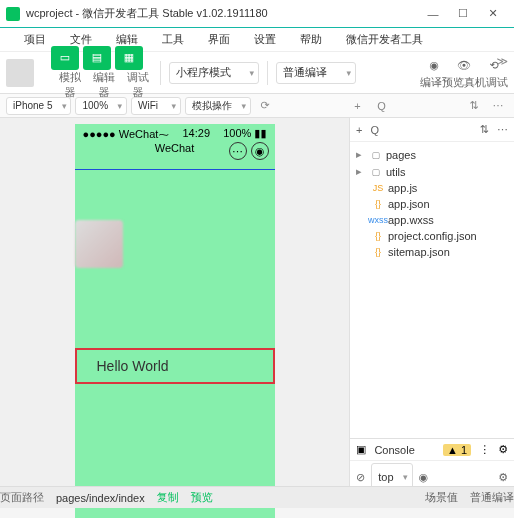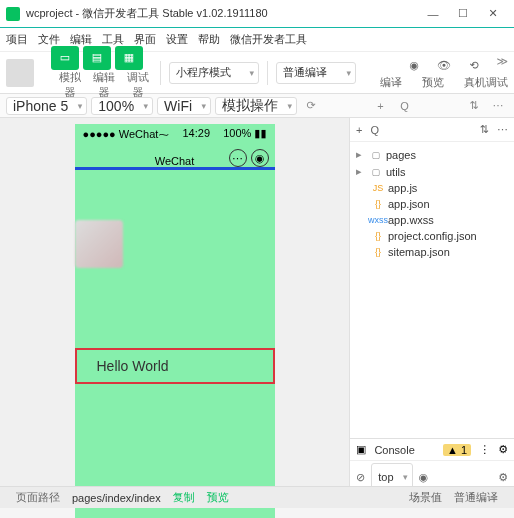--- a/index.html
+++ b/index.html
@@ -1,64 +1,64 @@
 <!DOCTYPE html>
 <html><head>
 <meta charset="utf-8">
 <style>
 *{margin:0;padding:0;box-sizing:border-box;font-family:"Microsoft YaHei","Segoe UI",sans-serif;font-size:11px}
 body{background:#f5f5f5;width:514px;height:518px;overflow:hidden;position:relative}
 .titlebar{height:28px;background:#fff;display:flex;align-items:center;padding:0 6px;border-bottom:1px solid #14b8a6}
 .titlebar .logo{width:14px;height:14px;background:#07c160;border-radius:2px;margin-right:6px}
 .titlebar .title{flex:1;color:#333}
 .titlebar .winbtn{width:30px;text-align:center;color:#555;cursor:pointer}
-.menubar{height:24px;background:#fff;display:flex;align-items:center;padding:0 6px;gap:10px;border-bottom:1px solid #eee}
+.menubar{height:24px;background:#fff;display:flex;align-items:center;padding:0 24px;gap:24px;border-bottom:1px solid #eee}
 .menubar span{color:#333;cursor:pointer}
 .toolbar{height:42px;background:#fff;display:flex;align-items:center;padding:0 6px;gap:4px;border-bottom:1px solid #e0e0e0}
 .avatar{width:28px;height:28px;background:#ddd;border-radius:2px;margin-right:4px}
 .tbtn{width:28px;height:24px;background:#07c160;border-radius:3px;display:flex;align-items:center;justify-content:center;color:#fff;cursor:pointer}
 .tlabels{display:flex;gap:6px;font-size:10px;color:#666;margin-left:14px}
 .tlabels span{width:28px;text-align:center}
 .sep{width:1px;height:24px;background:#e0e0e0;margin:0 4px}
 .sel{height:22px;border:1px solid #ddd;border-radius:3px;padding:0 18px 0 6px;display:flex;align-items:center;background:#fff;cursor:pointer;position:relative;color:#333}
 .sel::after{content:"▾";position:absolute;right:4px;color:#999;font-size:9px}
 .ricon{width:20px;height:20px;display:flex;align-items:center;justify-content:center;color:#666;cursor:pointer}
-.rlabels{display:flex;gap:20px;font-size:10px;color:#666}
+.rlabels{display:flex;gap:0;font-size:10px;color:#666}
 .rlabels span{text-align:center}
 .tools-row{display:flex;flex-direction:column;align-items:center}
 .subbar{height:24px;background:#fafafa;display:flex;align-items:center;padding:0 6px;gap:4px;border-bottom:1px solid #e0e0e0}
-.subbar .sel{height:18px;font-size:14px;min-width:60px}
+.subbar .sel{height:18px;font-size:10px;min-width:60px}
 .subbar .sm{min-width:50px}
 .subbar .ricon{color:#888}
 .main{display:flex;height:380px}
 .preview{flex:1;background:#f0f0f0;display:flex;justify-content:center;padding:6px 0}
 .phone{width:200px;height:455px;background:#86efac;display:flex;flex-direction:column}
 .status{height:18px;display:flex;align-items:center;justify-content:space-between;padding:0 8px;font-size:10px}
-.phead{height:28px;display:flex;align-items:flex-end;justify-content:center;position:relative;border-bottom:3px solid #1d4ed8}
+.phead{height:28px;display:flex;align-items:flex-start;justify-content:center;position:relative;border-bottom:1px solid #1d4ed8}
 .phead .caps{position:absolute;right:6px;display:flex;gap:4px}
 .cap{width:18px;height:18px;border:1px solid #333;border-radius:9px;display:flex;align-items:center;justify-content:center;cursor:pointer}
 .pbody{flex:1;display:flex;flex-direction:column;padding-top:50px}
 .pavatar{width:48px;height:48px;background:linear-gradient(135deg,#ddd,#d0b8b8);border-radius:4px;filter:blur(1px)}
 .hello{margin-top:80px;border:2px solid #d9363e;padding:8px 20px;font-size:14px;color:#333}
 .sidebar{width:165px;background:#fff;border-left:1px solid #e0e0e0;display:flex;flex-direction:column}
 .side-tb{height:24px;border-bottom:1px solid #eee;display:flex;align-items:center;padding:0 6px;gap:8px;color:#666}
 .side-tb .ic{cursor:pointer}
 .tree{flex:1;padding:4px 6px;overflow:auto}
 .tnode{display:flex;align-items:center;gap:4px;padding:2px 0;cursor:pointer;color:#333}
 .tnode.indent{padding-left:16px}
 .tarrow{width:10px;color:#888}
 .ticon{width:12px;height:12px;display:inline-flex;align-items:center;justify-content:center;font-size:9px}
 .ti-folder{color:#888}
 .ti-js{color:#f0a020}
 .ti-json{color:#f0a020}
 .ti-wxss{color:#3b8eea}
 .console{height:60px;background:#fff;border-top:1px solid #e0e0e0}
 .ctabs{height:22px;display:flex;align-items:center;padding:0 6px;gap:8px;border-bottom:1px solid #eee;font-size:10px}
 .cbody{padding:2px 6px;display:flex;align-items:center;gap:6px;font-size:10px;color:#666}
-.footer{position:absolute;bottom:10px;left:0;right:0;height:22px;background:#ececec;display:flex;align-items:center;padding:0 16px;gap:12px;font-size:10px;color:#666;border-top:1px solid #ddd}
+.footer{position:absolute;bottom:10px;left:0;right:0;height:22px;background:#ececec;display:flex;align-items:center;padding:0 0;gap:12px;font-size:10px;color:#666;border-top:1px solid #ddd}
 .footer .link{color:#07c160;cursor:pointer}
 .more{position:absolute;right:6px;top:55px;color:#888;cursor:pointer}
 </style>
 </head>
 <body>
 
 <div class="titlebar">
   <div class="logo"></div>
   <div class="title">wcproject - 微信开发者工具 Stable v1.02.1911180</div>
   <div class="winbtn">—</div>

